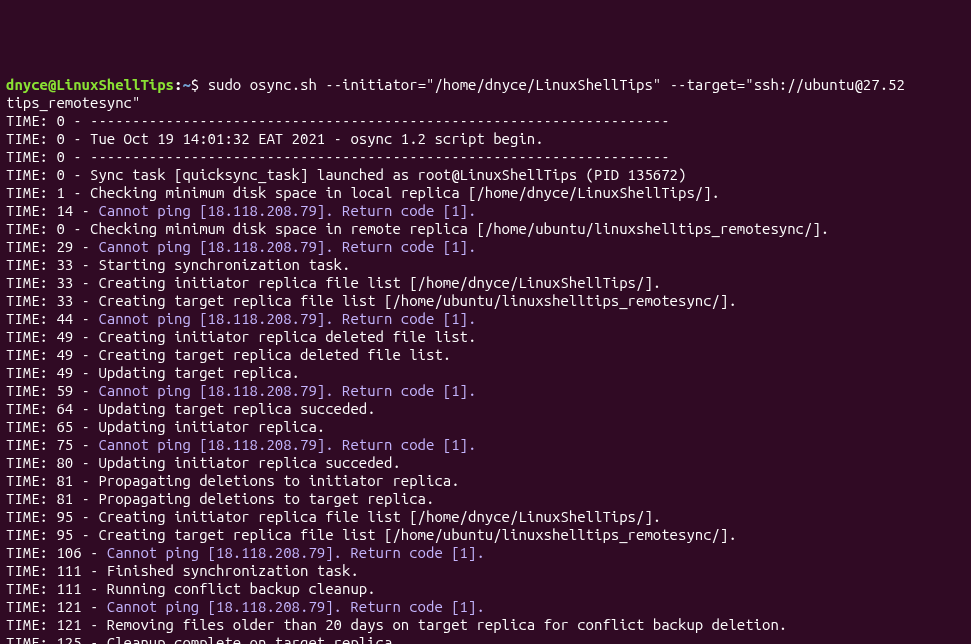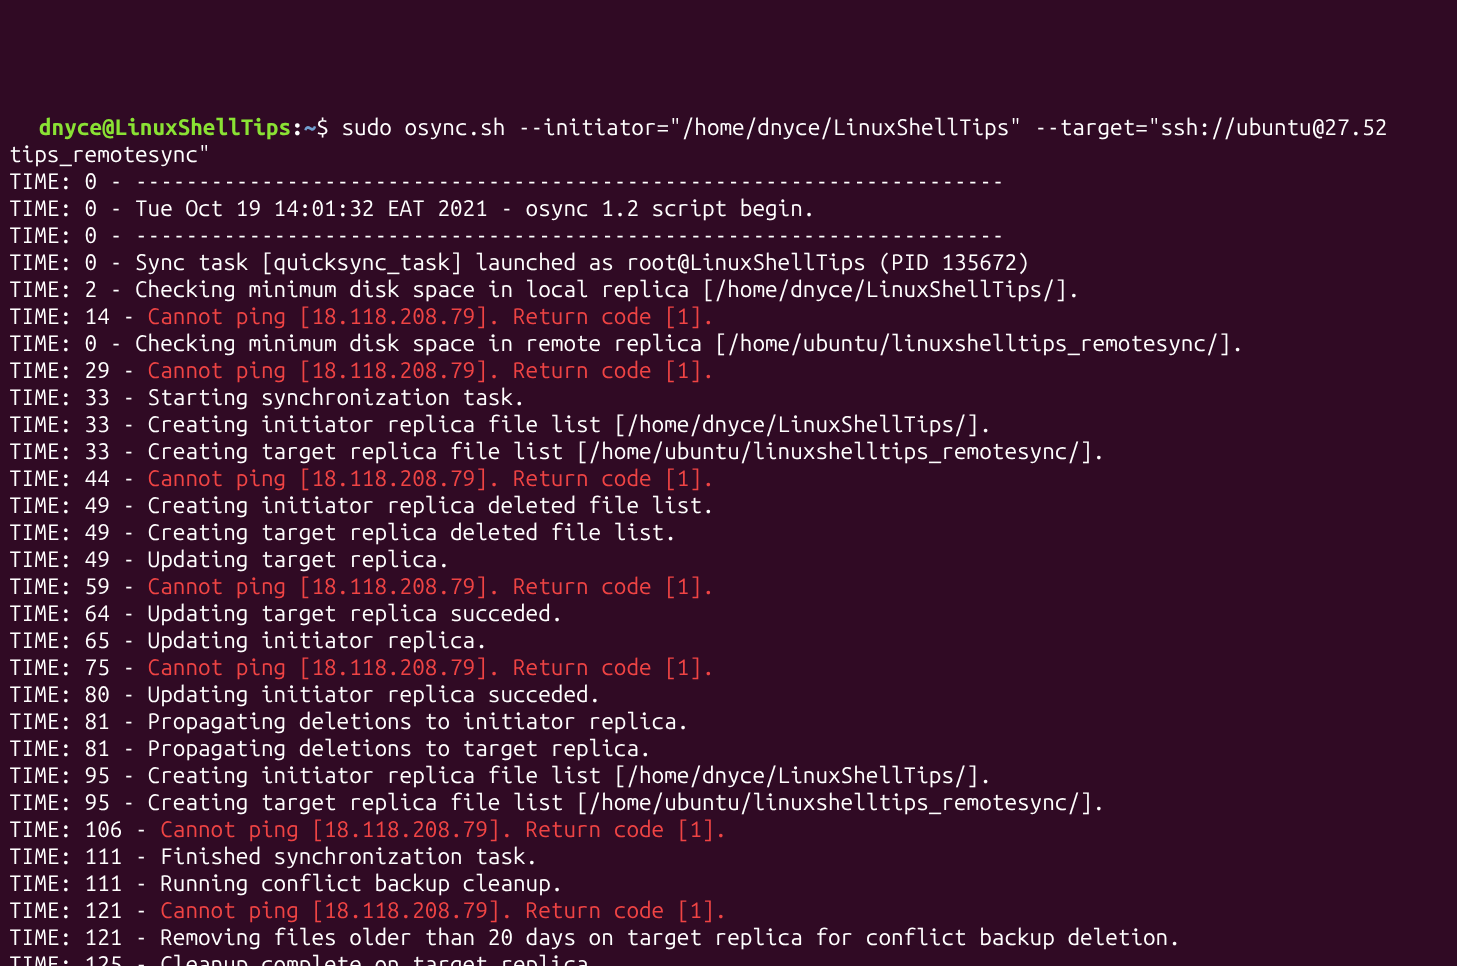--- a/index.html
+++ b/index.html
@@ -6,41 +6,41 @@
       margin: 0;
       padding: 4px 6px;
       background-color: #300a24;
       font-family: 'Ubuntu Mono', 'DejaVu Sans Mono', 'Courier New', monospace;
       font-size: 15px;
       line-height: 18px;
       color: #ffffff;
       white-space: pre;
       overflow-x: hidden;
     }
-    .prompt-user { color: #8ae234; font-weight: bold; margin-left: 20px; }
+    .prompt-user { color: #8ae234; font-weight: bold; }
     .prompt-host { color: #8ae234; font-weight: bold; }
     .prompt-colon { color: #ffffff; font-weight: bold; }
     .prompt-path { color: #729fcf; font-weight: bold; }
     .prompt-dollar { color: #ffffff; }
     .command-text { color: #ffffff; }
     .log-line { color: #ffffff; }
-    .warning-text { color: #ef4444; }
+    .warning-text { color: #c4b5fd; }
   </style>
 </head>
 <body>
 
 
 
 <div><span><span class="prompt-user">dnyce</span><span class="prompt-host">@</span><span class="prompt-host">LinuxShellTips</span><span class="prompt-colon">:</span><span class="prompt-path">~</span><span class="prompt-dollar">$ </span><span class="command-text">sudo osync.sh --initiator="/home/dnyce/LinuxShellTips" --target="ssh://ubuntu@27.52</span></span>
 <span class="command-text">tips_remotesync"</span>
 <div id="log-output"><span class="log-line">TIME: 0 - ---------------------------------------------------------------------</span>
 <span class="log-line">TIME: 0 - Tue Oct 19 14:01:32 EAT 2021 - osync 1.2 script begin.</span>
 <span class="log-line">TIME: 0 - ---------------------------------------------------------------------</span>
 <span class="log-line">TIME: 0 - Sync task [quicksync_task] launched as root@LinuxShellTips (PID 135672)</span>
-<span class="log-line">TIME: 2 - Checking minimum disk space in local replica [/home/dnyce/LinuxShellTips/].</span>
+<span class="log-line">TIME: 1 - Checking minimum disk space in local replica [/home/dnyce/LinuxShellTips/].</span>
 <span class="log-line">TIME: 14 - <span class="warning-text">Cannot ping [18.118.208.79]. Return code [1].</span></span>
 <span class="log-line">TIME: 0 - Checking minimum disk space in remote replica [/home/ubuntu/linuxshelltips_remotesync/].</span>
 <span class="log-line">TIME: 29 - <span class="warning-text">Cannot ping [18.118.208.79]. Return code [1].</span></span>
 <span class="log-line">TIME: 33 - Starting synchronization task.</span>
 <span class="log-line">TIME: 33 - Creating initiator replica file list [/home/dnyce/LinuxShellTips/].</span>
 <span class="log-line">TIME: 33 - Creating target replica file list [/home/ubuntu/linuxshelltips_remotesync/].</span>
 <span class="log-line">TIME: 44 - <span class="warning-text">Cannot ping [18.118.208.79]. Return code [1].</span></span>
 <span class="log-line">TIME: 49 - Creating initiator replica deleted file list.</span>
 <span class="log-line">TIME: 49 - Creating target replica deleted file list.</span>
 <span class="log-line">TIME: 49 - Updating target replica.</span>

